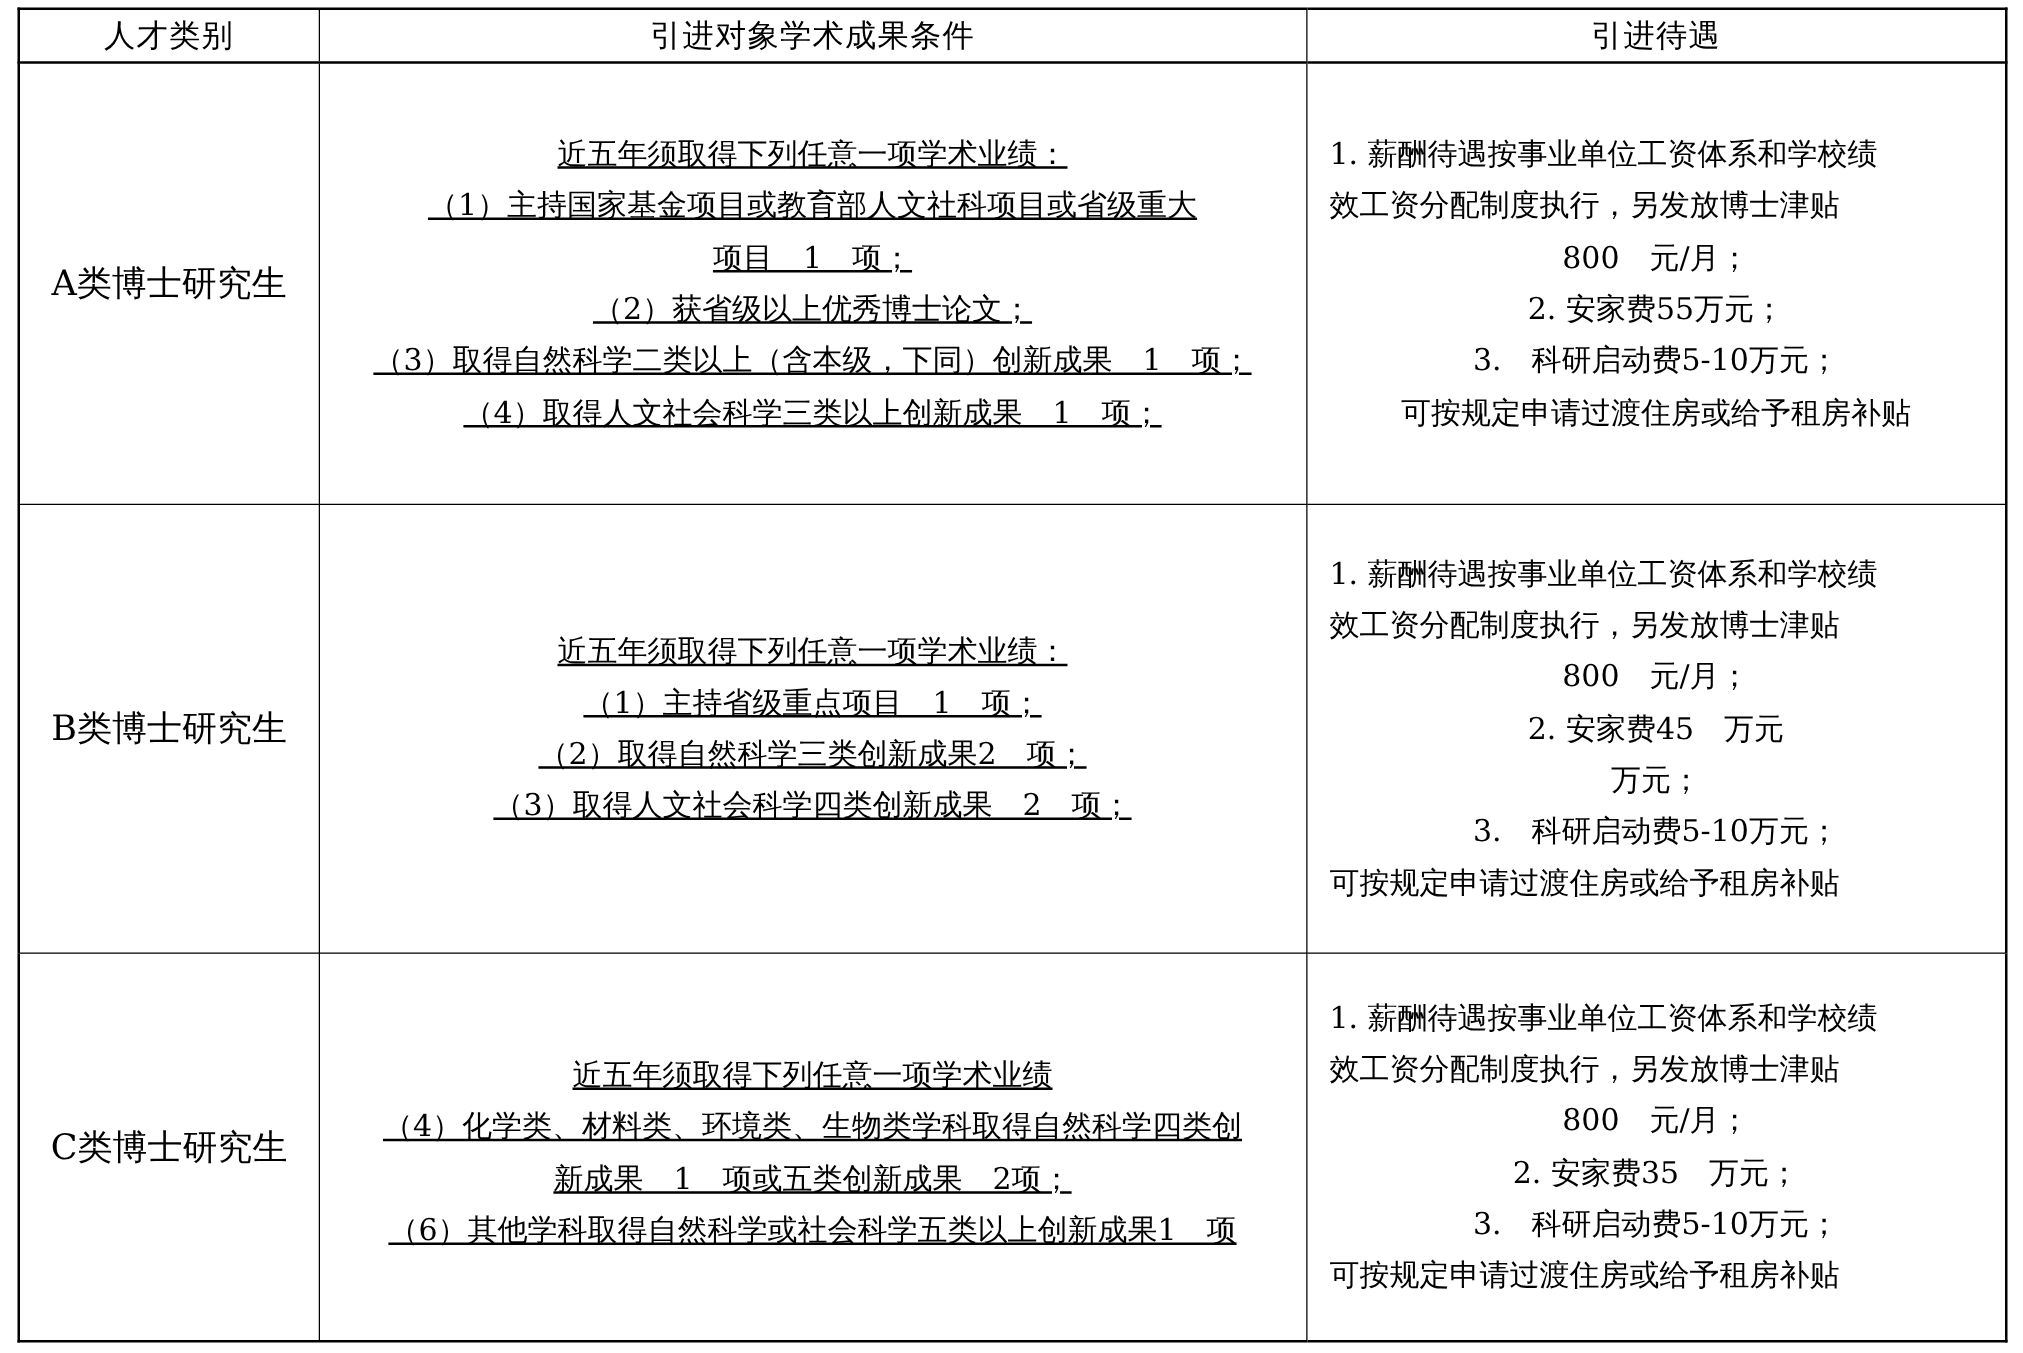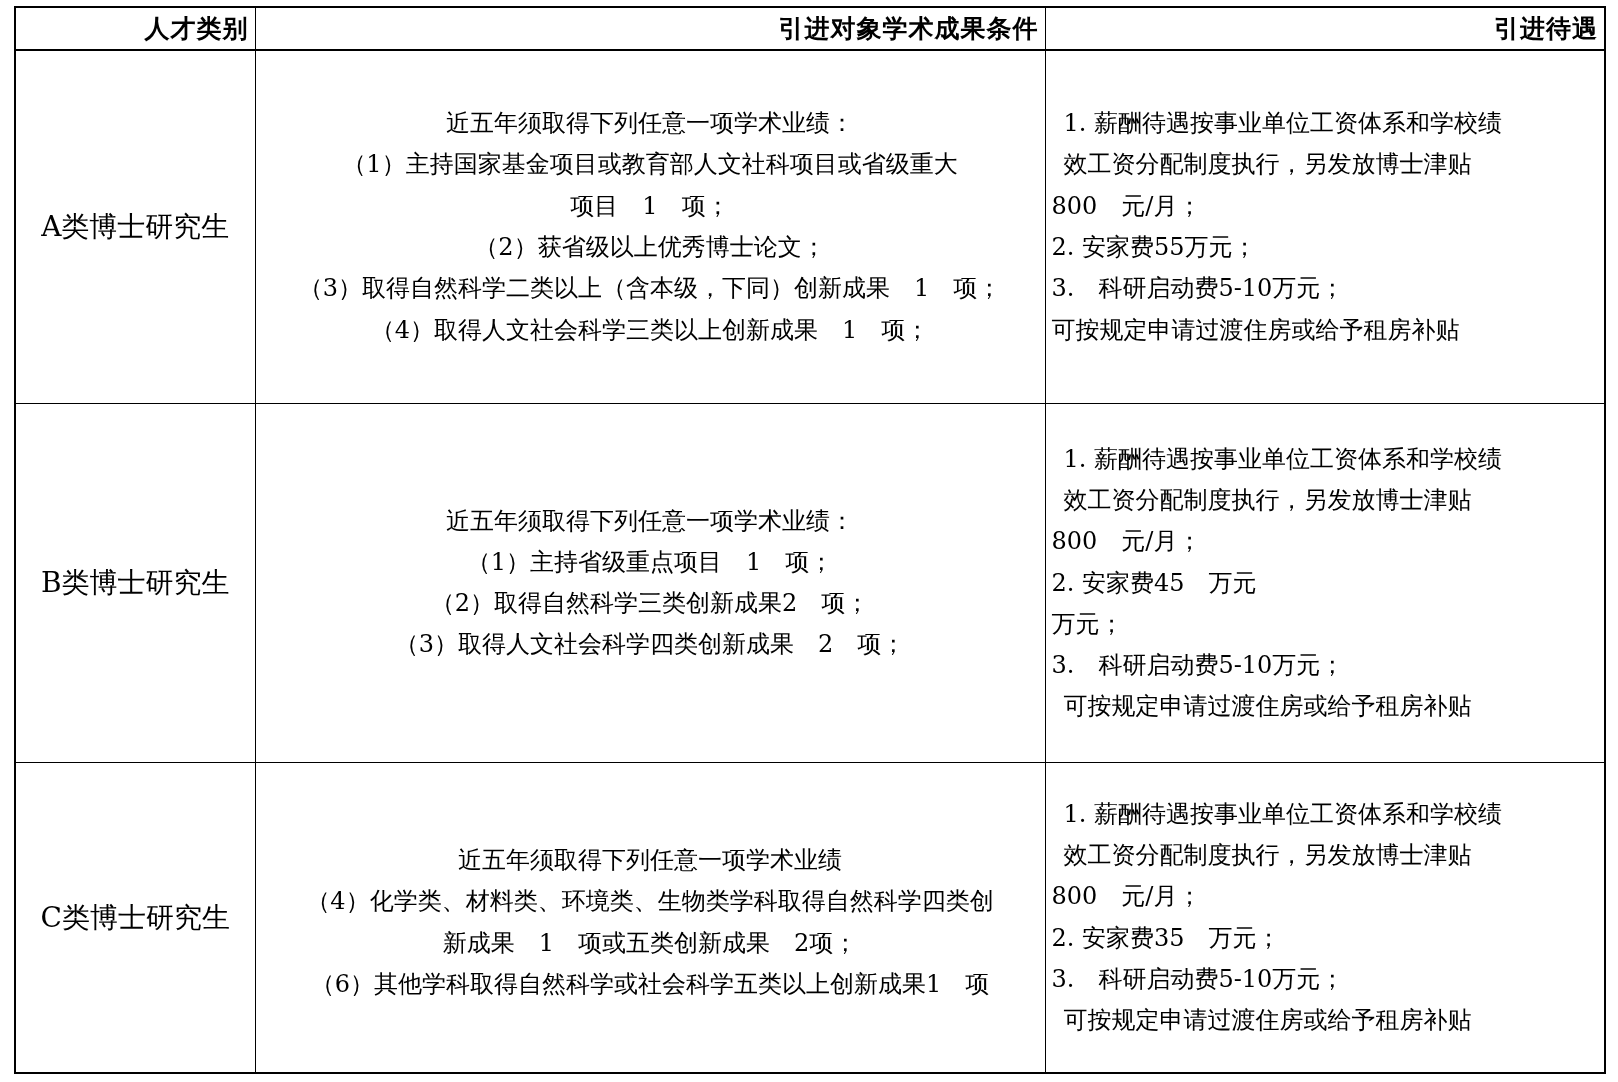--- a/index.html
+++ b/index.html
@@ -33,23 +33,23 @@
 
   table.talent-table th,
   table.talent-table td {
     border: 1px solid #000000;
     vertical-align: middle;
     padding: 4px 6px;
     box-sizing: border-box;
   }
   table.talent-table thead th {
     height: 38px;
-    font-weight: bold;
+    font-weight: normal;
     font-size: 25px;
-    text-align: right;
+    text-align: center;
     letter-spacing: 1px;
     border-top: 2px solid #000;
     border-bottom: 2px solid #000;
   }
   table.talent-table thead th.h1 { border-left: 2px solid #000; }
   table.talent-table thead th.h3 { border-right: 2px solid #000; }
 
   table.talent-table tbody td {
     font-size: 24px;
     line-height: 1.72;
@@ -67,23 +67,24 @@
     border-right: 2px solid #000;
   }
   table.talent-table tbody tr:last-child td {
     border-bottom: 2px solid #000;
   }
   .line {
     display: block;
     white-space: nowrap;
   }
   .cond .line {
+    text-decoration: underline;
   }
   .treat .line {
-    text-align: left;
+    text-align: center;
   }
   .treat .line.indent1 {
     text-align: left;
     padding-left: 12px;
   }
   .rowA .cond { padding-top: 22px; padding-bottom: 22px; }
   .rowB .cond { padding-top: 18px; padding-bottom: 18px; }
   .rowC .cond { padding-top: 28px; padding-bottom: 18px; }
 </style>
 </head>

